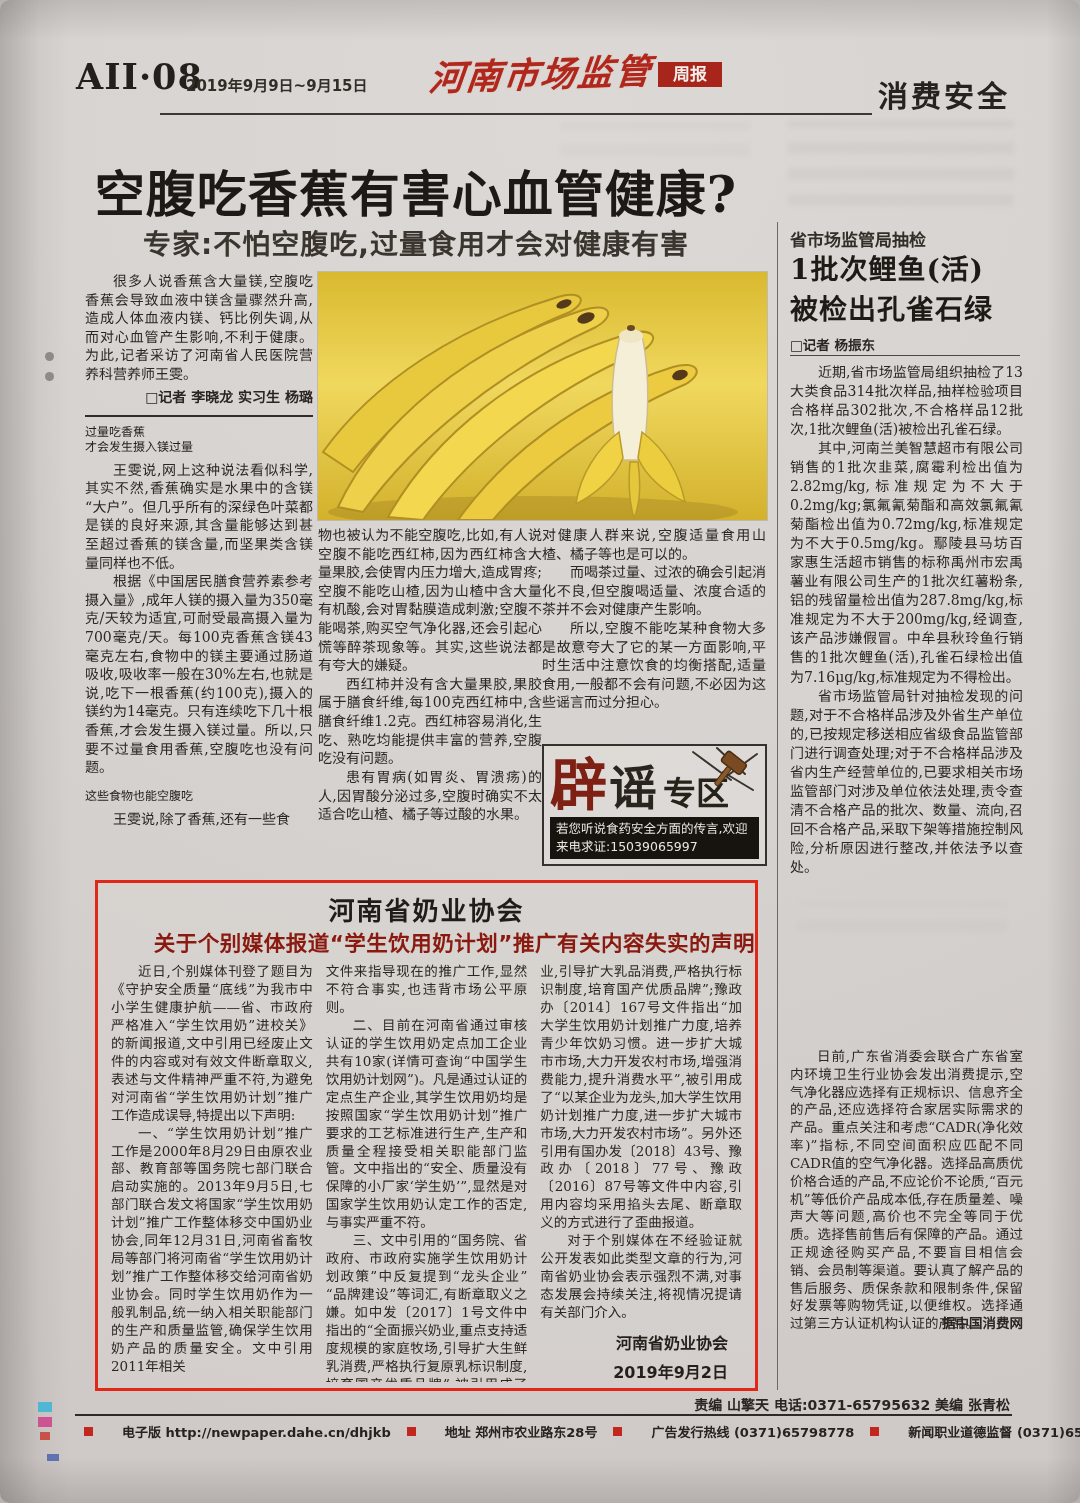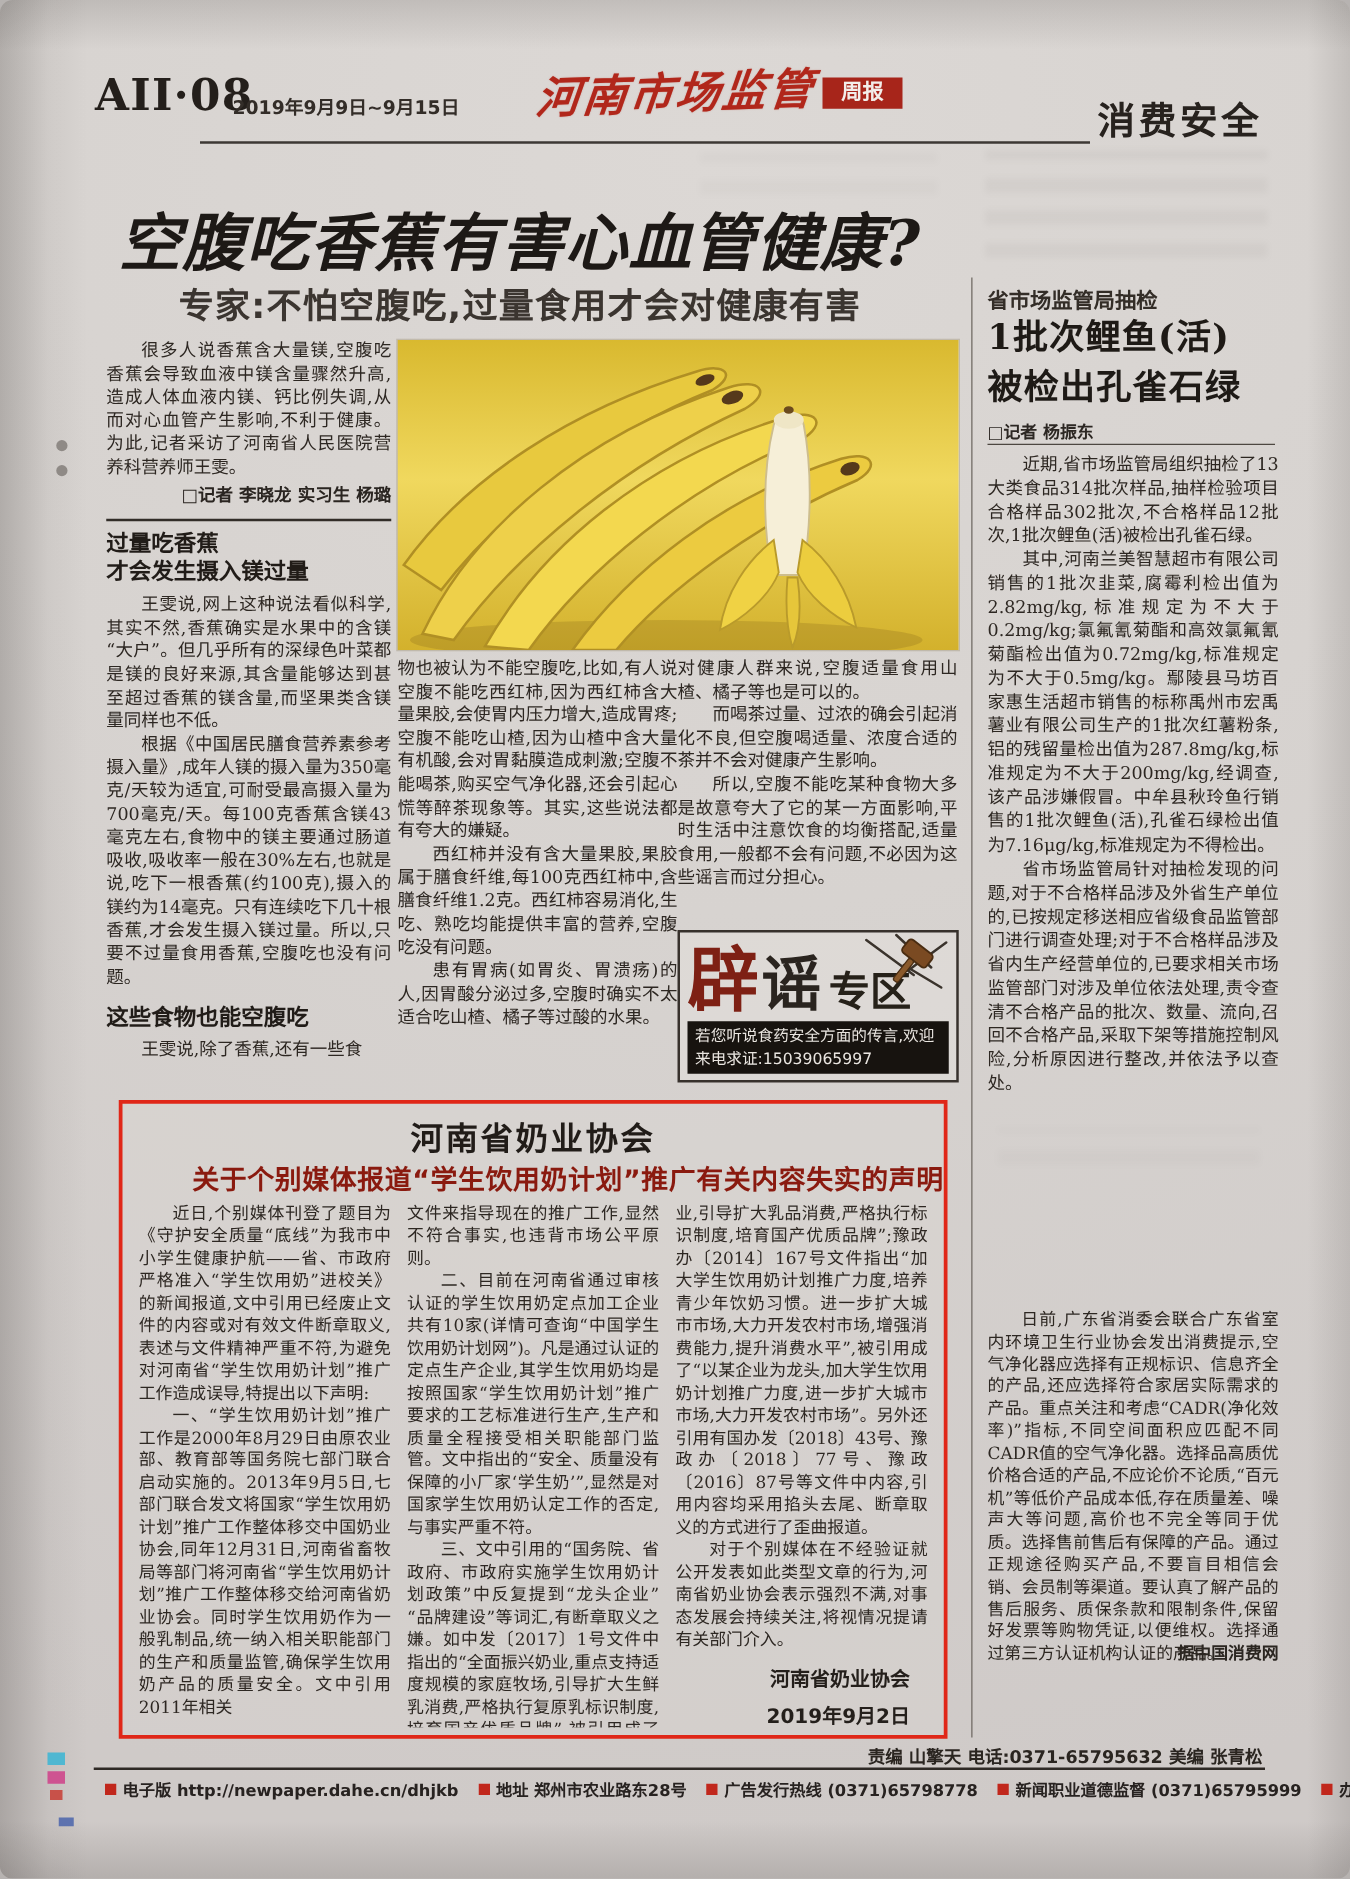--- a/index.html
+++ b/index.html
@@ -38,35 +38,35 @@
   .brand{ font-size:35px; font-weight:900; font-style:italic; color:#b1271b;
     transform:skewX(-8deg) rotate(-2deg); letter-spacing:2px; text-shadow:0 0 1px rgba(177,39,27,.5); }
   .brand-badge{ background:#a7251a; color:#f3eeea; font-size:17px; font-weight:700; padding:3px 15px; line-height:1.1;
     font-family:"DejaVu Sans","Liberation Sans",sans-serif; transform:translateY(3px); }
   .section-label{ position:absolute; left:878px; top:72px; width:132px; text-align:right;
     font-size:30px; font-weight:900; letter-spacing:3px; color:#27221e; }
   .header-rule{ position:absolute; left:160px; top:113px; width:712px; height:2px; background:#3d3834; }
 
   
   .main-headline{ position:absolute; left:86px; top:154px; width:660px; text-align:center;
-    font-size:50px; font-weight:900; letter-spacing:1px; color:#1d1916;font-style:italic; }
+    font-size:50px; font-weight:900; letter-spacing:1px; color:#1d1916; }
   .main-subheadline{ position:absolute; left:86px; top:222px; width:660px; text-align:center;
     font-size:28px; font-weight:700; color:#3b3530; letter-spacing:1px; }
 
   
   .ncol{ position:absolute; font-size:14px; line-height:1.33; text-align:justify; color:#2d2722; }
   .ncol p{ text-indent:2em; margin:0; }
   .ncol p.cont{ text-indent:0; }
   #col1{ left:85px;  top:272px; width:228px; }
   #col2{ left:318px; top:526px; width:224px; }
   #col3{ left:542px; top:526px; width:224px; }
   .byline{ text-align:right; text-indent:0 !important; font-family:"DejaVu Sans","Liberation Sans",sans-serif;
     font-weight:700; font-size:14px; margin-top:4px !important; color:#2a2521; }
   .rule2{ height:2px; background:#322d28; margin:9px 0 8px; }
-  .sec-title{ font-family:"DejaVu Sans","Liberation Sans",sans-serif; font-weight:700; font-size:18px;
+  .sec-title{ font-family:"DejaVu Sans","Liberation Sans",sans-serif; font-weight:400; font-size:12px;
     line-height:1.22; color:#211c18; margin:2px 0 6px; }
   .sec-title.mt{ margin-top:12px; }
 
   
   .photo{ position:absolute; left:318px; top:272px; width:449px; height:248px; box-shadow:0 0 0 1px rgba(120,105,60,.25); }
   .photo svg{ display:block; width:100%; height:100%; }
 
   
   .rumor-box{ position:absolute; left:542px; top:744px; width:225px; height:122px;
     border:2px solid #37312c; padding:4px 6px 5px; background:rgba(235,231,227,.35); }
@@ -115,21 +115,21 @@
   .st-col p.cont{ text-indent:0; }
   .st-sign{ text-align:right; font-family:"DejaVu Sans","Liberation Sans",sans-serif; font-weight:700;
     font-size:16px; line-height:1.8; margin-top:8px; padding-right:14px; color:#241f1b; }
 
   
   .editors{ position:absolute; right:70px; top:1394px; font-size:14px; font-weight:700; color:#2a2520;
     font-family:"DejaVu Sans","Liberation Sans",sans-serif; }
   .footer-rule{ position:absolute; left:75px; top:1414px; width:937px; height:2px; background:#2e2925; }
   .footer-items{ position:absolute; left:84px; top:1422px; width:932px; display:flex; gap:16px;
     font-family:"DejaVu Sans","Liberation Sans",sans-serif; font-size:13px; font-weight:700; color:#272220; }
-  .fitem{ display:flex; align-items:center; white-space:nowrap; }
+  .fitem{ display:flex; align-items:center; white-space:nowrap;gap:24px; }
   .sq{ width:9px; height:9px; background:#c1271c; display:inline-block; margin-right:5px; flex:none; }
 
   
   .dotg{ position:absolute; width:9px; height:9px; border-radius:50%; background:#8f8a86; }
   .d1{ left:45px; top:352px; } .d2{ left:45px; top:372px; }
   .reg{ position:absolute; }
   .r-cyan{ left:38px; top:1402px; width:14px; height:10px; background:#3ab5d4; opacity:.85; }
   .r-mag{ left:38px; top:1417px; width:14px; height:10px; background:#cf3f88; opacity:.85; }
   .r-red{ left:40px; top:1432px; width:10px; height:8px; background:#c8342a; opacity:.8; }
   .r-blue{ left:47px; top:1454px; width:12px; height:7px; background:#3a57a8; opacity:.75; }

